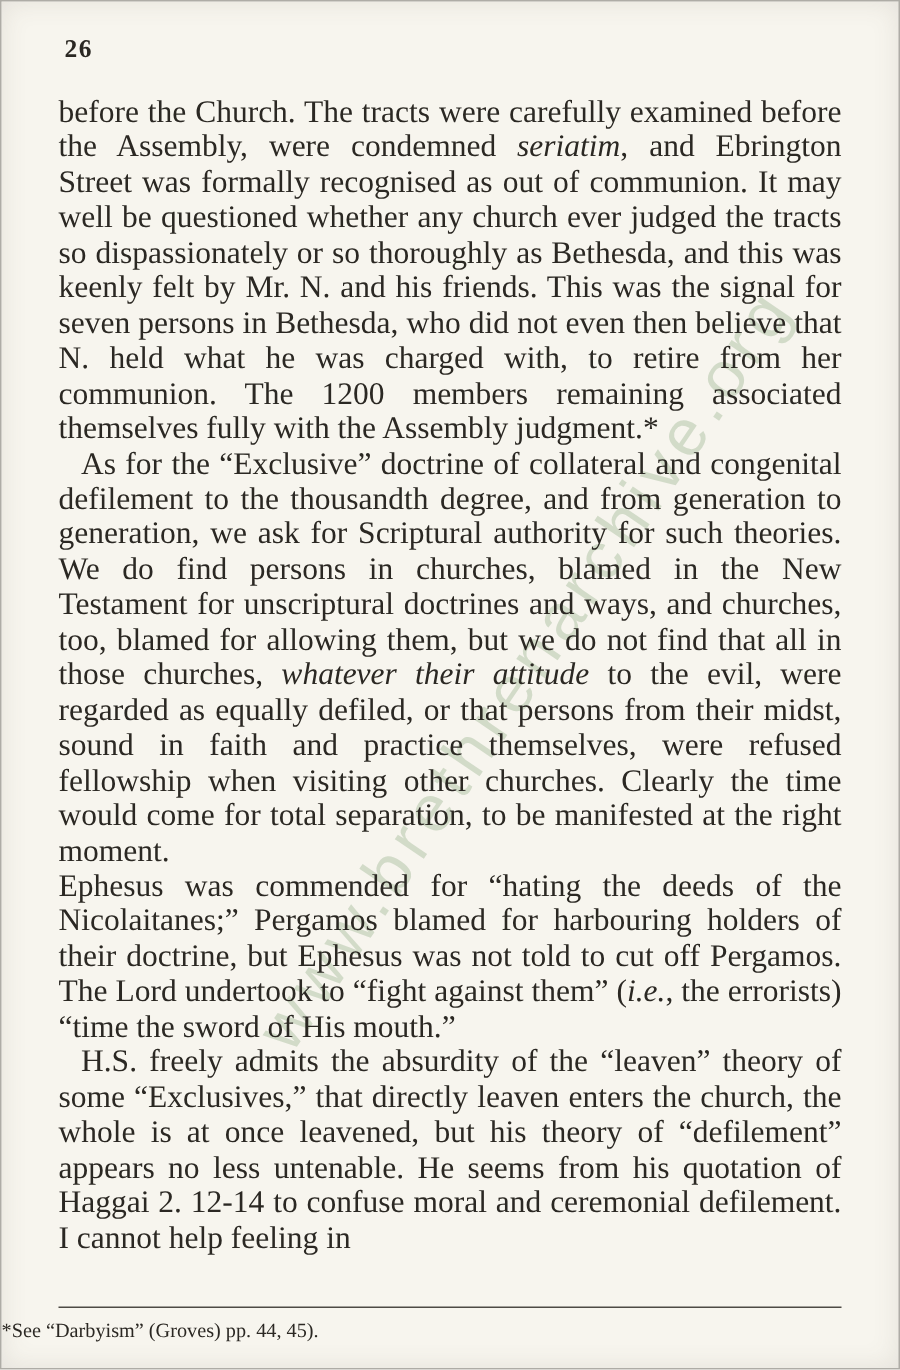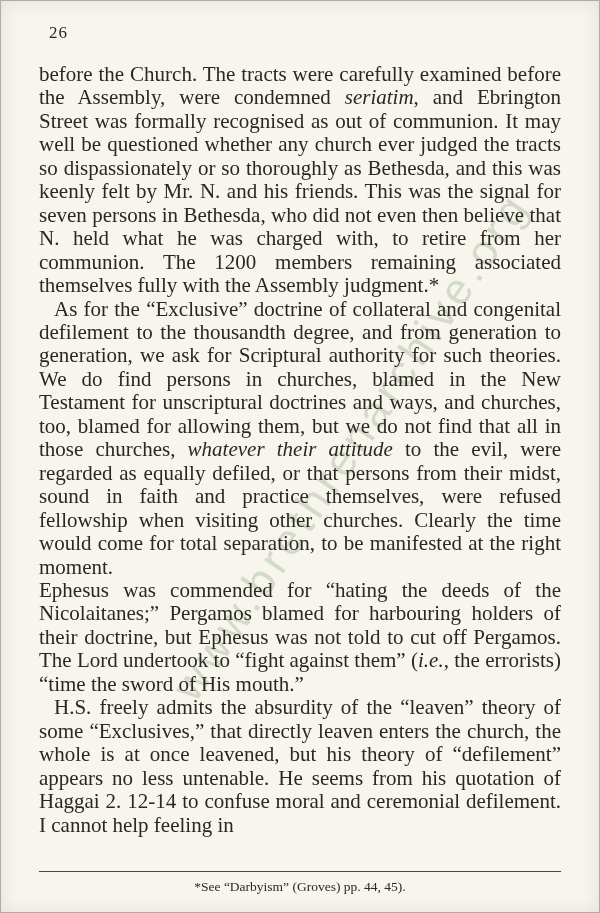--- a/index.html
+++ b/index.html
@@ -20,24 +20,25 @@
     box-shadow: inset 0 0 18px rgba(90,85,70,0.12);
     color: #2b2823;
   }
   .running-header {
     position: relative;
     margin: 20px 40px 16px 40px;
     height: 26px;
   }
   .page-number {
     position: absolute;
-    left: 8px;
+    left: 2px;
     top: 2px;
     font-size: 17px;
     letter-spacing: 1px;
+    font-weight: bold;
   }
   .header-title {
     text-align: center;
     font-size: 18px;
     letter-spacing: 3px;
     word-spacing: 6px;
     font-variant: small-caps;
     padding-top: 1px;
   }
   .text-block {
@@ -63,21 +64,21 @@
     right: 38px;
     bottom: 40px;
     border-top: 1px solid #4d4a44;
     z-index: 2;
   }
   .footnote {
     position: absolute;
     left: 0;
     right: 0;
     bottom: 17px;
-    text-align: center;
+    text-align: left;
     font-size: 13.5px;
     z-index: 2;
   }
   .watermark {
     position: absolute;
     left: -60px;
     top: 420px;
     width: 820px;
     text-align: center;
     transform: rotate(-56deg);

